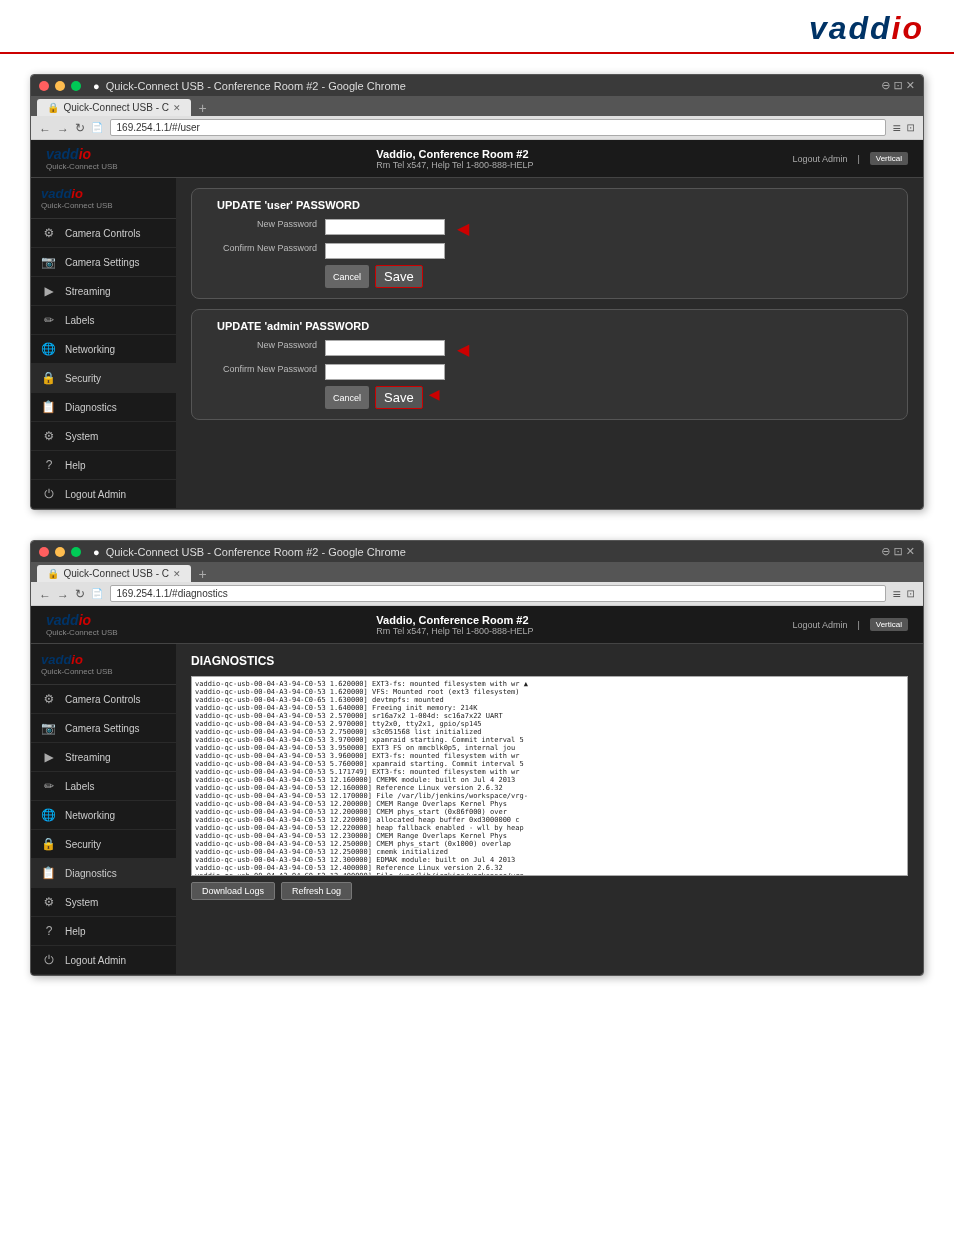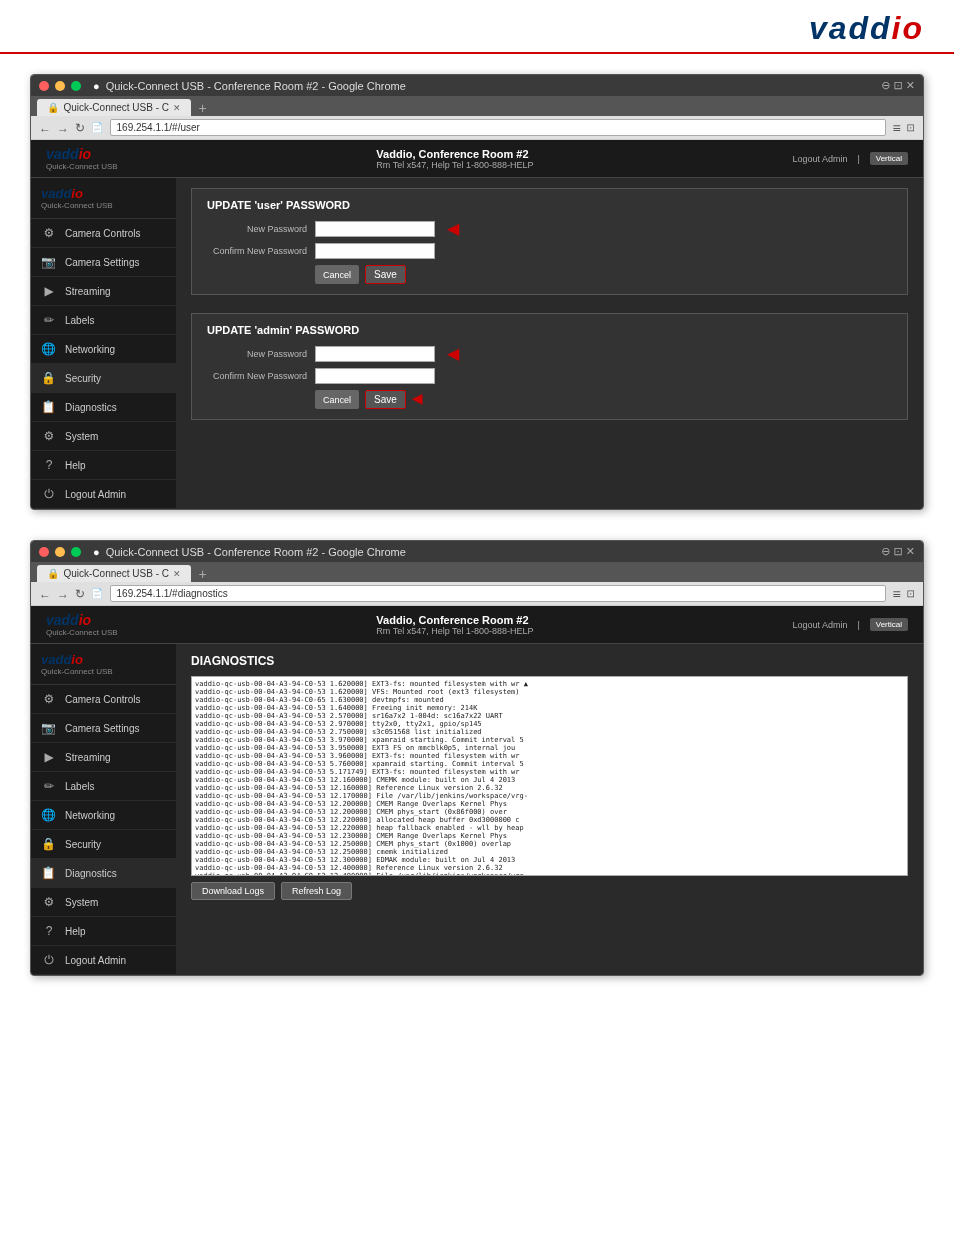--- a/index.html
+++ b/index.html
@@ -235,35 +235,35 @@
       font-size: 8px;
       padding: 2px 6px;
       border-radius: 2px;
       cursor: pointer;
     }
 
     
     .password-section {
       background: #333;
       border: 1px solid #555;
-      padding: 10px 15px;
-      margin-bottom: 18px;
-      border-radius: 0;
+      padding: 10px 25px;
+      margin-bottom: 10px;
+      border-radius: 8px;
     }
 
     .section-title {
       color: #fff;
       font-size: 11px;
       font-weight: bold;
       margin-bottom: 8px;
     }
 
     .form-row {
       display: flex;
-      align-items: center;
+      align-items: flex-start;
       margin-bottom: 5px;
       gap: 8px;
     }
 
     .form-label {
       color: #bbb;
       font-size: 9px;
       width: 100px;
       text-align: right;
     }
@@ -298,21 +298,21 @@
       font-size: 9px;
       cursor: pointer;
       border-radius: 2px;
     }
 
     .btn-save {
       background: #555;
       color: #fff;
       border: none;
       padding: 3px 8px;
-      font-size: 10px;
+      font-size: 13px;
       cursor: pointer;
       border-radius: 2px;
       border: 1px solid #cc0000;
     }
 
     .btn-save-arrow {
       color: #cc0000;
       font-size: 14px;
     }
 

